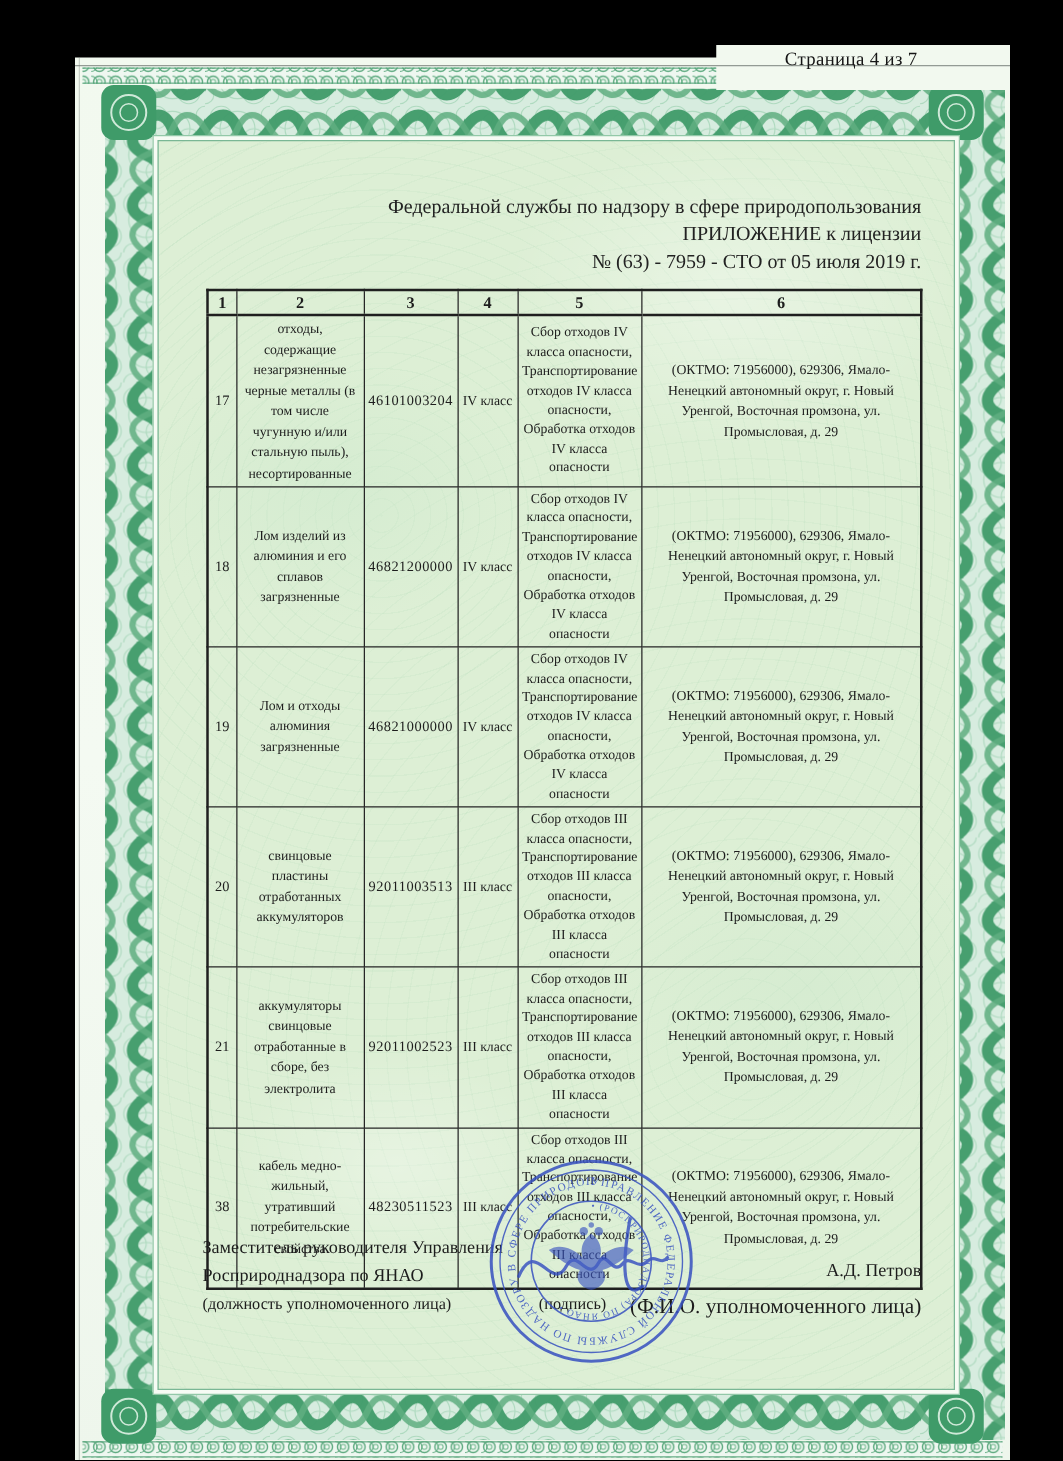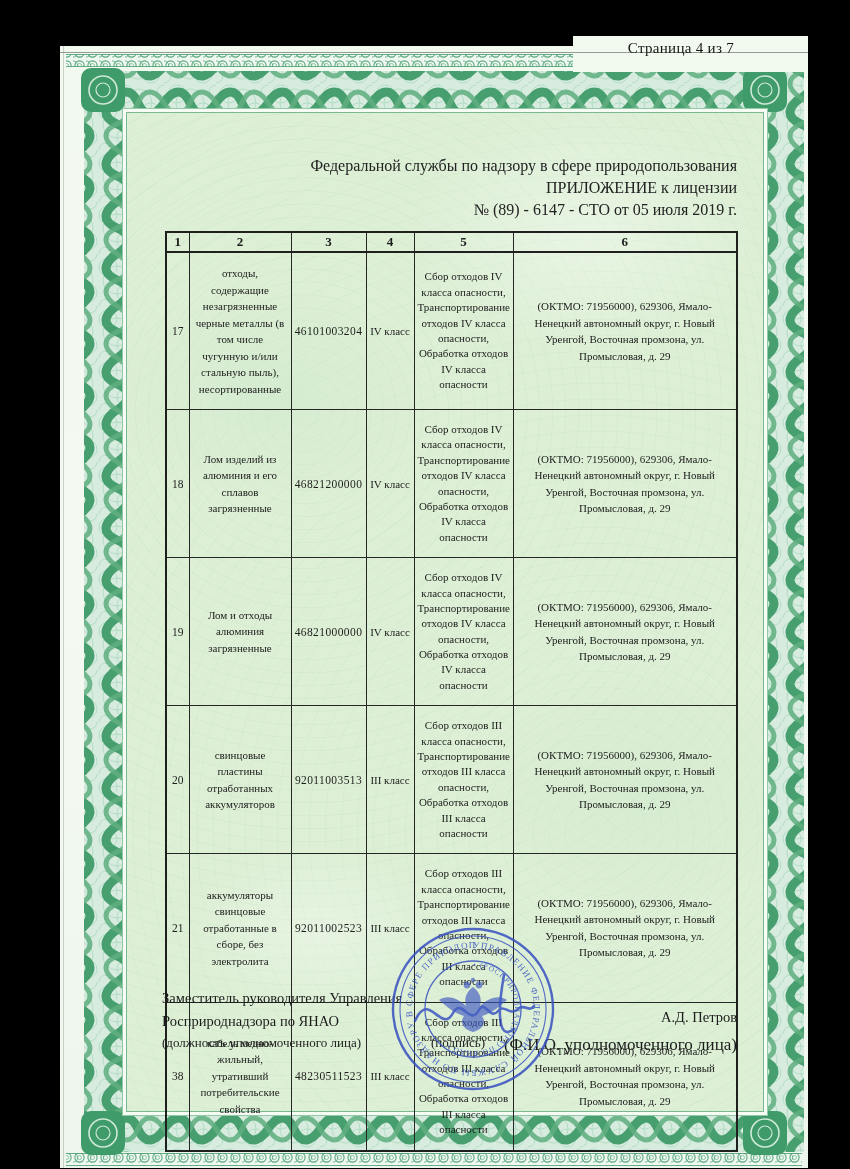--- a/index.html
+++ b/index.html
@@ -47,21 +47,21 @@
     text-align:right;font-size:16px;line-height:22px;color:#222;
   }
   table.waste{
     position:absolute;left:105px;top:185px;width:571px;z-index:2;
     border-collapse:collapse;table-layout:fixed;
     border:2px solid #1f1f1f;
     font-size:11px;color:#1d1d1d;
   }
   table.waste th, table.waste td{
     border:1px solid #262626;text-align:center;vertical-align:middle;
-    padding:12px 3px;overflow:hidden;
+    padding:2px 3px;overflow:hidden;
   }
   table.waste thead th{
     font-size:13px;font-weight:bold;height:16px;padding:1px 0;
     border-bottom:2px solid #1f1f1f;
   }
   .w1{width:23px}.w2{width:102px}.w3{width:75px}.w4{width:48px}.w5{width:99px}.w6{width:224px}
   td.c-num{font-size:11.5px;font-family:Liberation Serif, serif;}
   td.c-name{line-height:1.5;}
   td.c-code{font-size:11.5px;letter-spacing:.4px;}
   td.c-cls{font-size:11px;}
@@ -155,21 +155,21 @@
   <div class="top-edge-line"></div>
   <div class="left-edge-line"></div>
 
   <div class="content-panel"></div>
 
   <div class="page-indicator">Страница 4 из 7</div>
 
   <div class="title-block">
     <div>Федеральной службы по надзору в сфере природопользования</div>
     <div>ПРИЛОЖЕНИЕ к лицензии</div>
-    <div>№ (89) - 6147 - СТО от 05 июля 2019 г.</div>
+    <div>№ (63) - 7959 - СТО от 05 июля 2019 г.</div>
   </div>
 
   <table class="waste">
     <colgroup>
       <col class="w1">
         <col class="w2">
         <col class="w3">
         <col class="w4">
         <col class="w5">
         <col class="w6">

